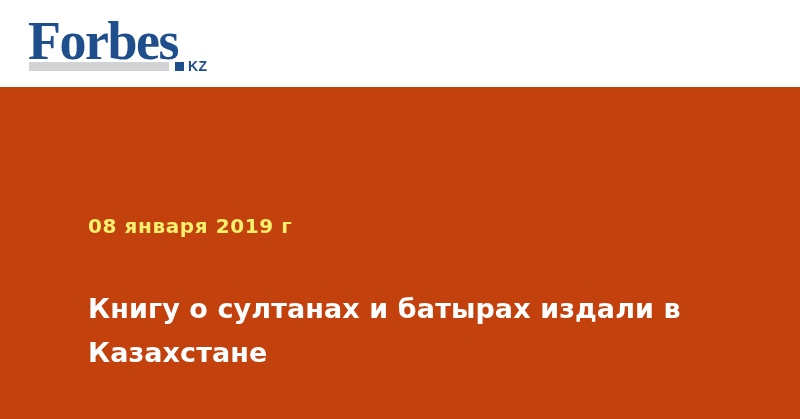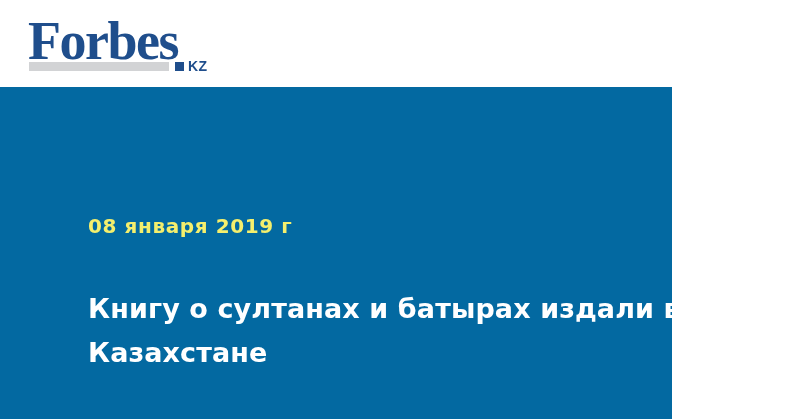--- a/index.html
+++ b/index.html
@@ -76,23 +76,23 @@
     letter-spacing: 0.5px;
     color: #1F4E8C;
     text-align: right;
   }
 
   
   .hero {
     position: absolute;
     left: 0;
     top: 87px;
-    width: 672px;
+    width: 800px;
     height: 332px;
-    background: #0369a1;
+    background: #c2410c;
   }
   .hero-date {
     position: absolute;
     left: 88px;
     top: 127px;
     font-family: "DejaVu Sans", sans-serif;
     font-weight: bold;
     font-size: 20px;
     line-height: 24px;
     letter-spacing: 0.6px;

